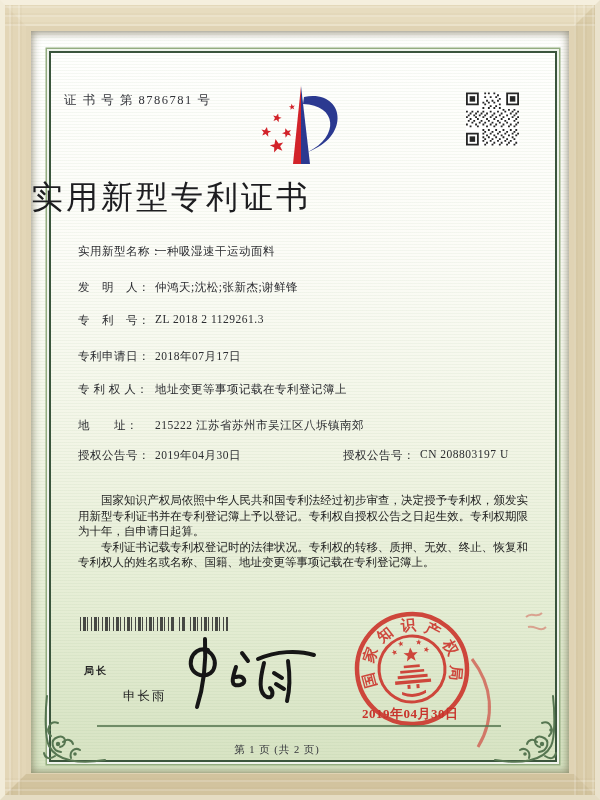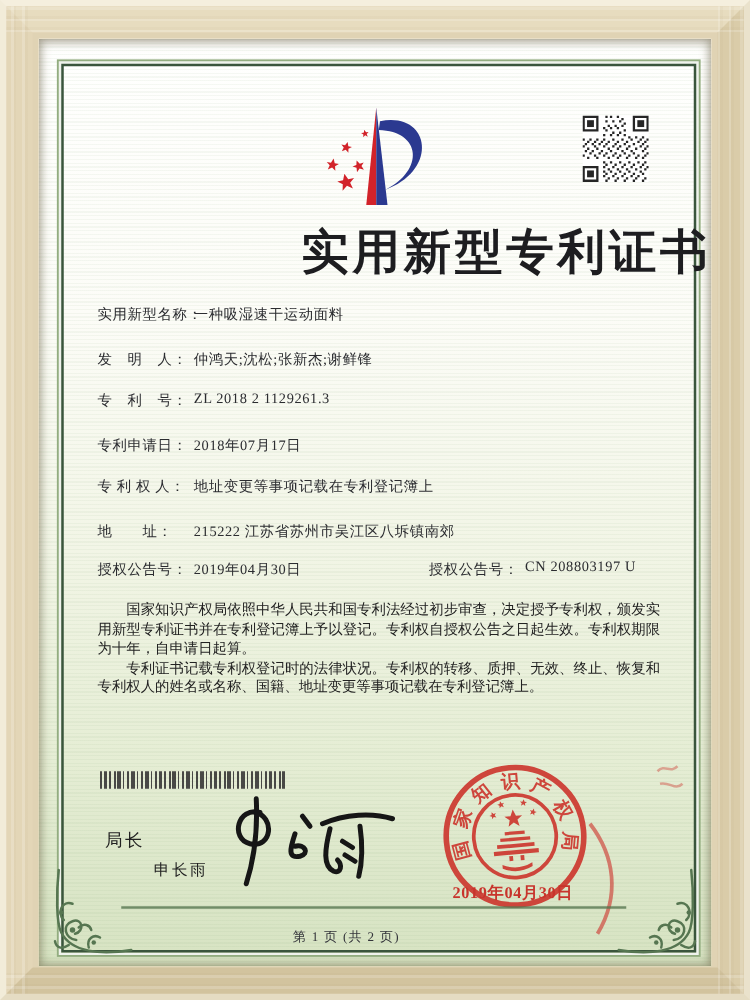--- a/index.html
+++ b/index.html
@@ -27,36 +27,36 @@
       linear-gradient(180deg,#fffffe 0%,#fcfcf7 30%,#f2f5e6 55%,#e5edd4 78%,#dbe6c8 92%,#d7e3c2 100%);
     box-shadow:inset 0 4px 7px rgba(95,85,55,.30),inset 0 -3px 6px rgba(95,85,55,.18),
                inset 4px 0 7px rgba(95,85,55,.20),inset -4px 0 7px rgba(95,85,55,.20);}
   .border-rect{position:absolute;left:18px;top:20px;right:12px;bottom:11px;
     border:2.5px solid #3a553c;
     box-shadow:0 0 0 2px rgba(255,255,255,.85),0 0 0 3.5px #93ad80;}
   
   .cert-no{position:absolute;left:33px;top:61px;font-size:12.5px;letter-spacing:1.5px;color:#33343a;}
   .logo{position:absolute;left:219px;top:51px;width:104px;height:86px;}
   .qr{position:absolute;left:435px;top:60px;width:53px;height:56px;}
-  .title{position:absolute;left:0;right:0;top:145px;text-align:right;
-    font-size:38px;letter-spacing:3px;font-weight:700;color:#1d1d20;}
+  .title{position:absolute;left:0;right:0;top:145px;text-align:left;
+    font-size:32px;letter-spacing:3px;font-weight:400;color:#1d1d20;}
   .fields{position:absolute;left:47px;top:213px;width:470px;font-size:11.5px;color:#2b2c30;}
   .frow{position:absolute;left:0;height:16px;white-space:nowrap;}
   .frow .lab{position:absolute;left:0;letter-spacing:.5px;}
   .frow .val{position:absolute;left:77px;letter-spacing:.5px;}
   .frow .lab2{position:absolute;left:265px;letter-spacing:.5px;}
   .frow .val2{position:absolute;left:342px;letter-spacing:.5px;}
-  .paras{position:absolute;left:47px;top:450px;width:450px;font-size:11.5px;
+  .paras{position:absolute;left:47px;top:462px;width:450px;font-size:11.5px;
     line-height:15.5px;color:#222;text-align:justify;}
   .paras p{margin:0;text-indent:2em;}
   .barcode{position:absolute;left:49px;top:586px;width:148px;height:14px;
     background:repeating-linear-gradient(90deg,#2c2c2c 0 1.5px,rgba(0,0,0,0) 1.5px 3px,
       #2c2c2c 3px 6px,rgba(0,0,0,0) 6px 7.5px,#2c2c2c 7.5px 8.5px,rgba(0,0,0,0) 8.5px 11px);
     opacity:.85;}
-  .signer-title{position:absolute;left:53px;top:633px;font-size:14px;color:#222;letter-spacing:2px;}
+  .signer-title{position:absolute;left:53px;top:633px;font-size:10px;color:#222;letter-spacing:2px;font-weight:bold;}
   .signer-name{position:absolute;left:53px;top:657px;font-size:12.5px;color:#222;letter-spacing:2px;margin-left:39px;}
   .signature{position:absolute;left:139px;top:605px;width:152px;height:80px;}
   .seal{position:absolute;left:320px;top:577px;width:122px;height:122px;transform:rotate(-5deg);opacity:.93;}
   .seal-date{position:absolute;left:331px;top:674px;font-size:13px;font-weight:700;
     color:#c8342c;letter-spacing:.5px;}
   .footer{position:absolute;left:0;right:0;top:712px;text-align:center;font-size:10.5px;
     color:#33343a;letter-spacing:1px;transform:translateX(-23px);font-family:Liberation Serif, serif;}
   .deco-line{position:absolute;left:66px;top:694px;width:404px;height:2px;background:#55754f;opacity:.8;}
   .flourish{position:absolute;top:663px;width:66px;height:72px;}
   .fl-left{left:10px;}
@@ -71,20 +71,21 @@
   <div class="frame"></div>
   <div class="grain h g-top"></div>
   <div class="grain h g-bottom"></div>
   <div class="grain v g-left"></div>
   <div class="grain v g-right"></div>
   <div class="bevel"></div>
 
   <div class="paper">
     <div class="border-rect"></div>
 
+    <div class="cert-no">证 书 号 第 8786781 号</div>
 
     <svg class="logo" viewBox="0 0 104 86">
       <defs>
         <polygon id="star" points="0,-10 2.94,-3.09 9.51,-3.09 4.19,1.18 5.88,8.09 0,3.82 -5.88,8.09 -4.19,1.18 -9.51,-3.09 -2.94,-3.09"></polygon>
       </defs>
       <g fill="#d2232a">
         <use href="#star" transform="translate(27,64) scale(0.72) rotate(-12)"></use>
         <use href="#star" transform="translate(16,50) scale(0.52) rotate(10)"></use>
         <use href="#star" transform="translate(37,51) scale(0.5) rotate(-20)"></use>
         <use href="#star" transform="translate(27,36) scale(0.46) rotate(14)"></use>

